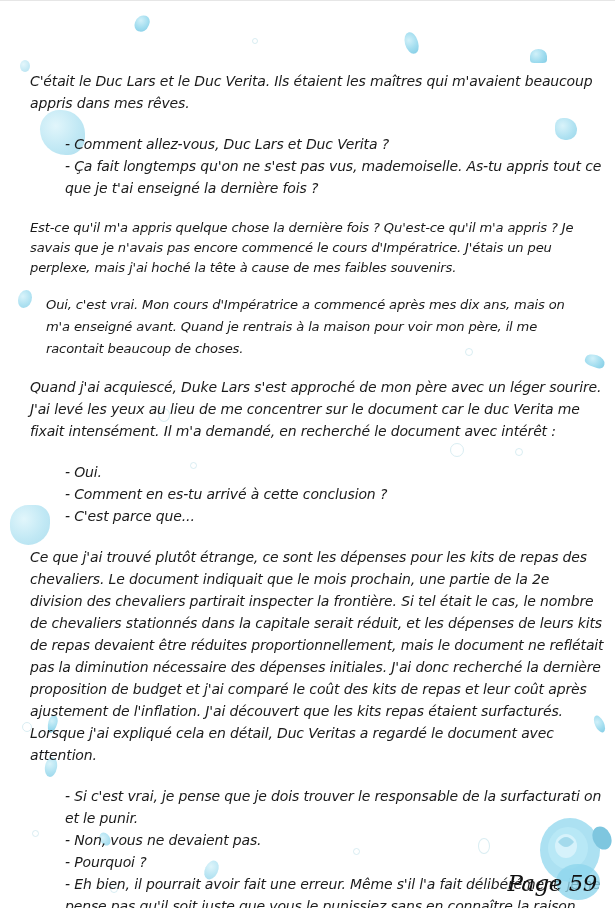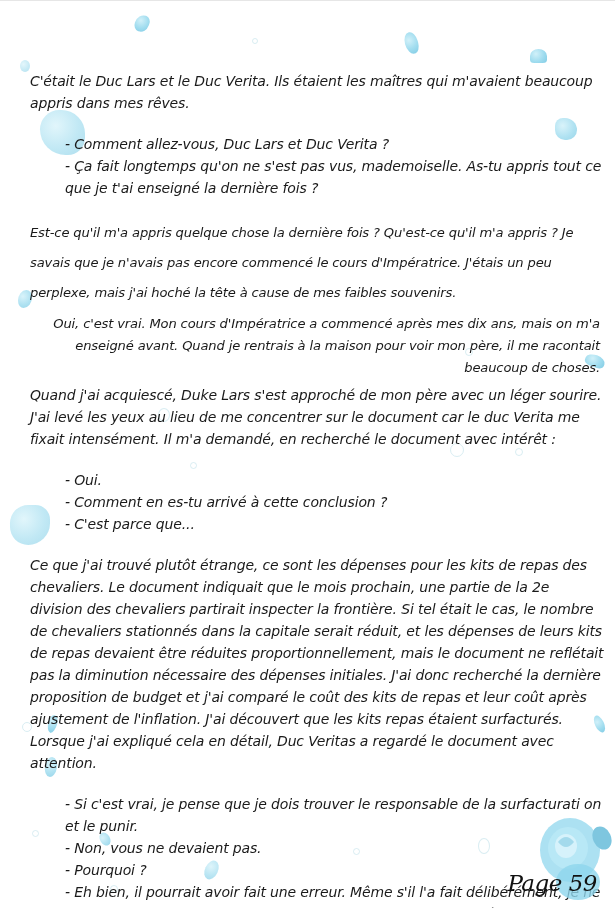--- a/index.html
+++ b/index.html
@@ -76,22 +76,22 @@
 </svg>
 
 <div class="page-text">
   <p class="para">C'était le Duc Lars et le Duc Verita. Ils étaient les maîtres qui m'avaient beaucoup appris dans mes rêves.</p>
 
   <div class="dlg">
     <p>- Comment allez-vous, Duc Lars et Duc Verita ?</p>
     <p>- Ça fait longtemps qu'on ne s'est pas vus, mademoiselle. As-tu appris tout ce que je t'ai enseigné la dernière fois ?</p>
   </div>
 
-  <p style="margin:0;font-size:13.1px;line-height:30px;font-style:italic;letter-spacing:-0.15px;">Est-ce qu'il m'a appris quelque chose la dernière fois ? Qu'est-ce qu'il m'a appris ? Je savais que je n'avais pas encore commencé le cours d'Impératrice. J'étais un peu perplexe, mais j'ai hoché la tête à cause de mes faibles souvenirs.</p>
-  <p style="margin:5px;font-size:13.1px;line-height:22px;font-style:italic;letter-spacing:-0.15px;text-align:right;">Oui, c'est vrai. Mon cours d'Impératrice a commencé après mes dix ans, mais on m'a enseigné avant. Quand je rentrais à la maison pour voir mon père, il me racontait beaucoup de choses.</p>
+  <p style="margin:0;font-size:13.1px;line-height:20px;font-style:italic;letter-spacing:-0.15px;">Est-ce qu'il m'a appris quelque chose la dernière fois ? Qu'est-ce qu'il m'a appris ? Je savais que je n'avais pas encore commencé le cours d'Impératrice. J'étais un peu perplexe, mais j'ai hoché la tête à cause de mes faibles souvenirs.</p>
+  <p style="margin:16px;font-size:13.1px;line-height:22px;font-style:italic;letter-spacing:-0.15px;">Oui, c'est vrai. Mon cours d'Impératrice a commencé après mes dix ans, mais on m'a enseigné avant. Quand je rentrais à la maison pour voir mon père, il me racontait beaucoup de choses.</p>
   <p class="para">Quand j'ai acquiescé, Duke Lars s'est approché de mon père avec un léger sourire. J'ai levé les yeux au lieu de me concentrer sur le document car le duc Verita me fixait intensément. Il m'a demandé, en recherché le document avec intérêt :</p>
 
   <div class="dlg">
     <p>- Oui.</p>
     <p>- Comment en es-tu arrivé à cette conclusion ?</p>
     <p>- C'est parce que...</p>
   </div>
 
   <p class="para">Ce que j'ai trouvé plutôt étrange, ce sont les dépenses pour les kits de repas des chevaliers. Le document indiquait que le mois prochain, une partie de la 2e division des chevaliers partirait inspecter la frontière. Si tel était le cas, le nombre de chevaliers stationnés dans la capitale serait réduit, et les dépenses de leurs kits de repas devaient être réduites proportionnellement, mais le document ne reflétait pas la diminution nécessaire des dépenses initiales. J'ai donc recherché la dernière proposition de budget et j'ai comparé le coût des kits de repas et leur coût après ajustement de l'inflation. J'ai découvert que les kits repas étaient surfacturés. Lorsque j'ai expliqué cela en détail, Duc Veritas a regardé le document avec attention.</p>
 

